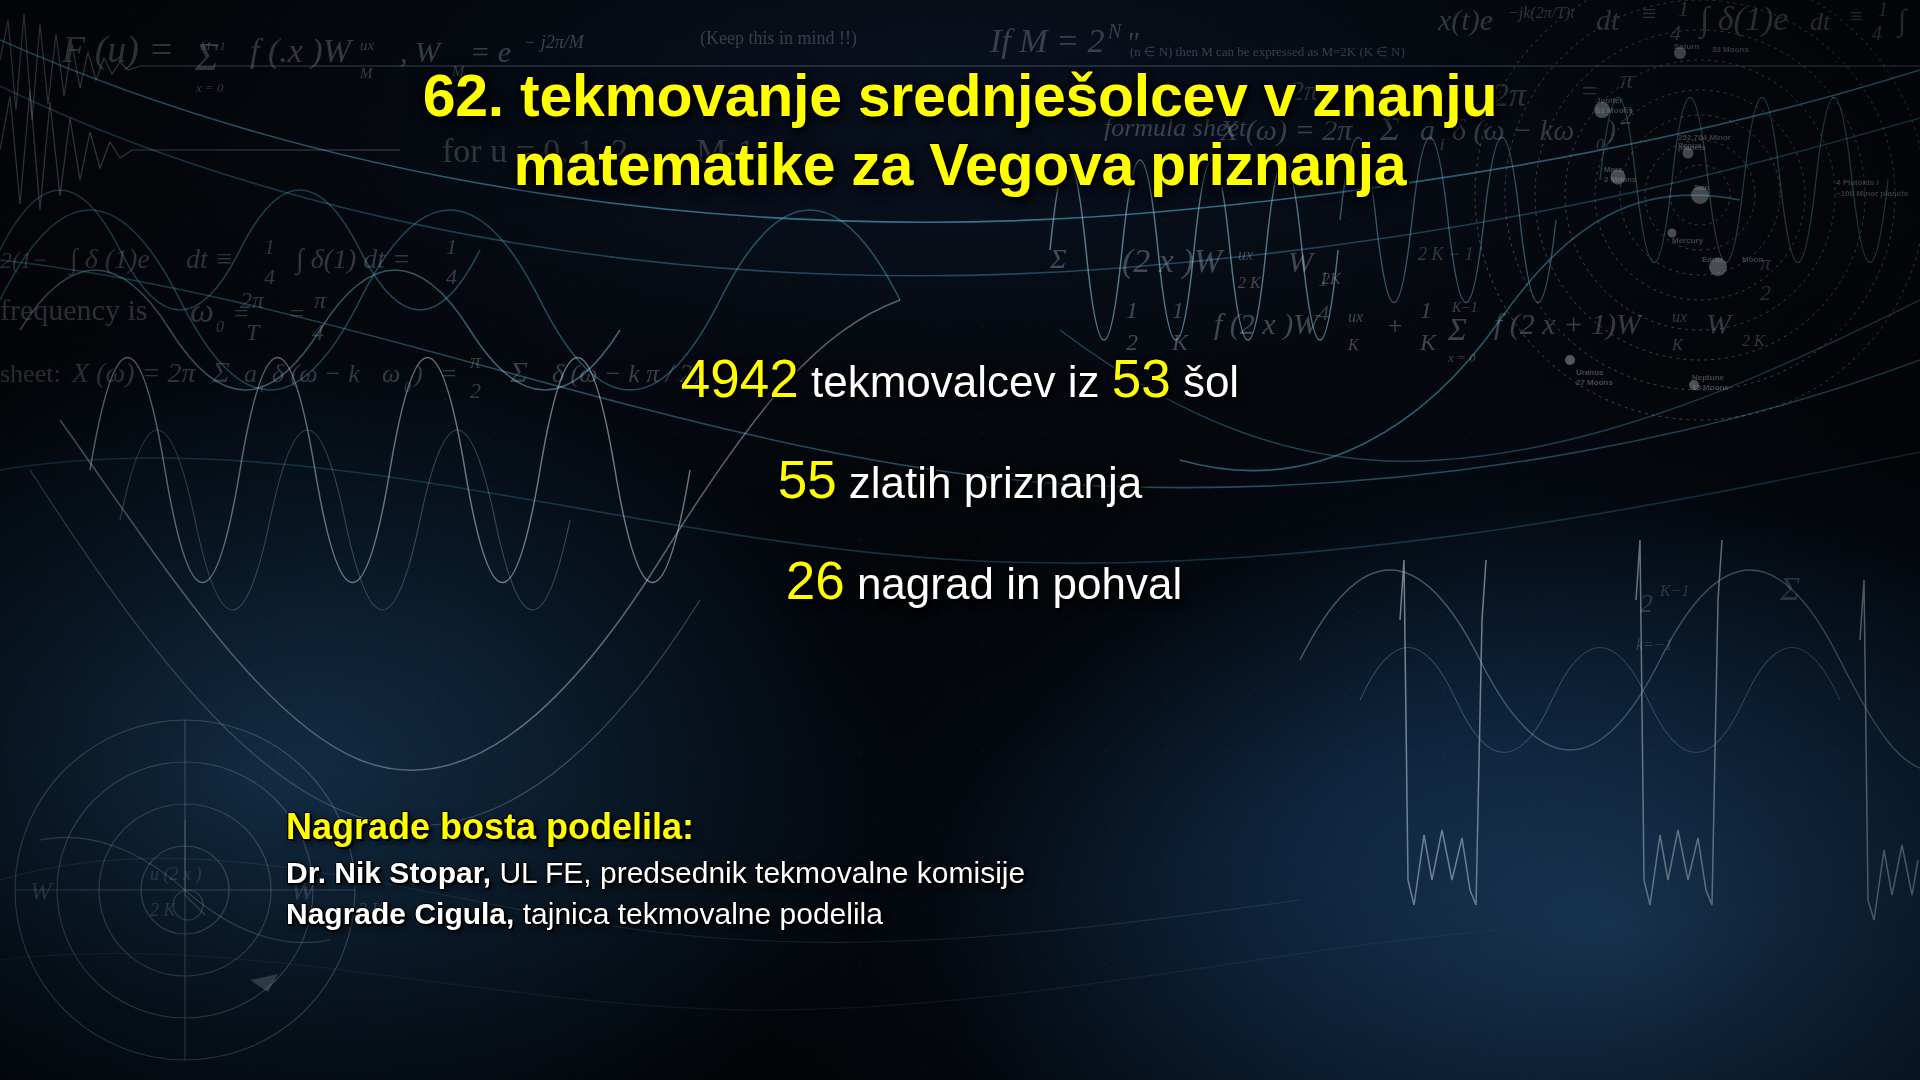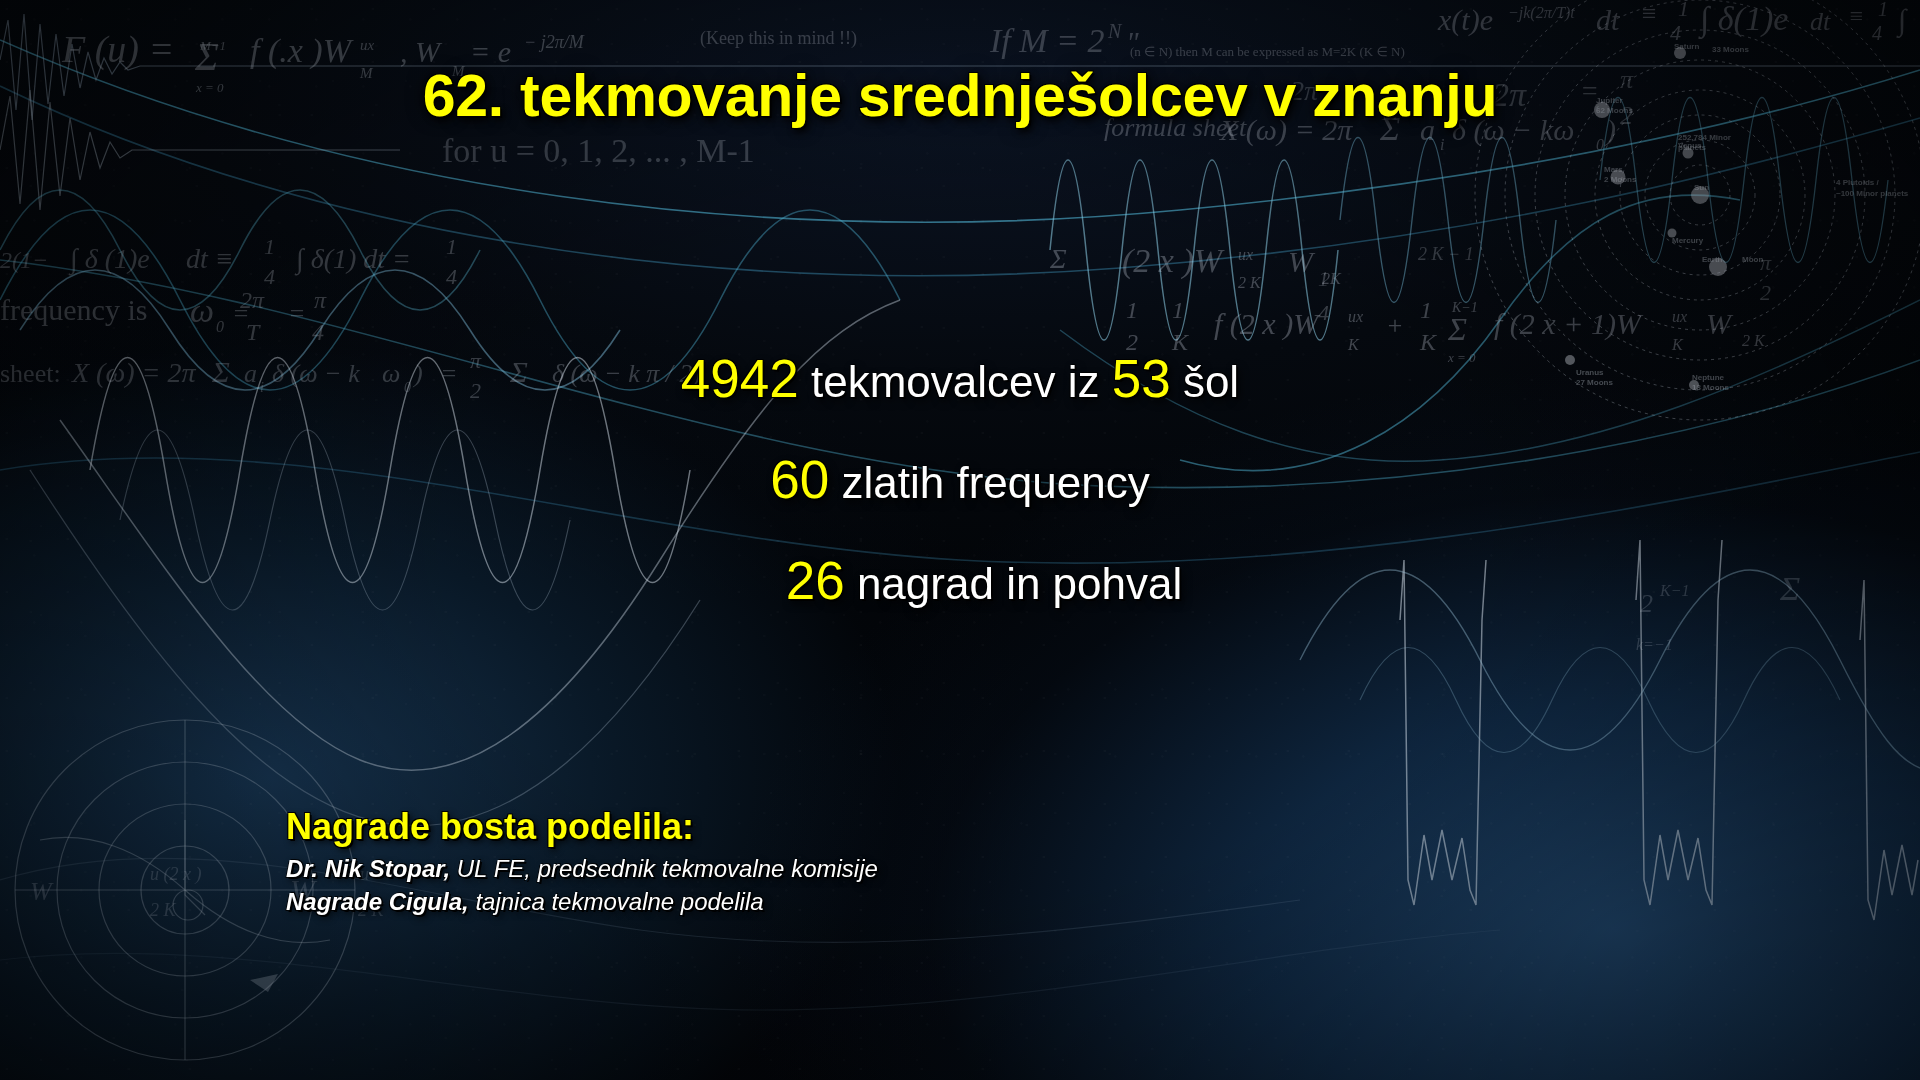--- a/index.html
+++ b/index.html
@@ -99,27 +99,26 @@
     color:#ffff00;
     font-weight:bold;
     font-size:36px;
     line-height:1.38;
     text-shadow:
       2px 2px 0 #000, -1px 1px 0 #000, 1px -1px 0 #000, -1px -1px 0 #000,
       3px 3px 7px rgba(0,0,0,.95);
   }
   .credit-line {
     color:#ffffff;
-    font-size:24px;
+    font-size:30px;
     line-height:1.38;
     white-space:nowrap;
     text-shadow:
       2px 2px 0 rgba(0,0,0,.92), -1px 1px 0 rgba(0,0,0,.85),
       1px -1px 0 rgba(0,0,0,.85), 3px 3px 7px rgba(0,0,0,.95);
-    font-style: italic;
   }
   .credit-name { font-weight:bold; }
 </style>
 </head>
 <body>
 
 <div id="slide">
 
   <svg class="bg-layer" id="bg-waves" viewBox="0 0 1920 1080" preserveAspectRatio="none" xmlns="http://www.w3.org/2000/svg">
     <defs>
@@ -367,30 +366,31 @@
     </g>
   </svg>
 
   <div class="bg-layer" id="bg-speckle"></div>
   <div class="vignette"></div>
 
   <div id="content">
 
     <h1 class="title">
       <span class="title-line">62. tekmovanje srednješolcev v znanju</span>
+      <span class="title-line">matematike za Vegova priznanja</span>
     </h1>
 
     <div class="stats">
 
       <div class="stat-row">
         <span class="num">4942</span><span class="word"> tekmovalcev iz </span><span class="num">53</span><span class="word"> šol</span>
       </div>
 
       <div class="stat-row">
-        <span class="num">60</span><span class="word"> zlatih frequency</span>
+        <span class="num">55</span><span class="word"> zlatih priznanja</span>
       </div>
 
       <div class="stat-row">
         <span class="num">26</span><span class="word"> nagrad in pohval</span>
       </div>
 
     </div>
 
     <div id="credits">
       <div class="credit-head">Nagrade bosta podelila:</div>

